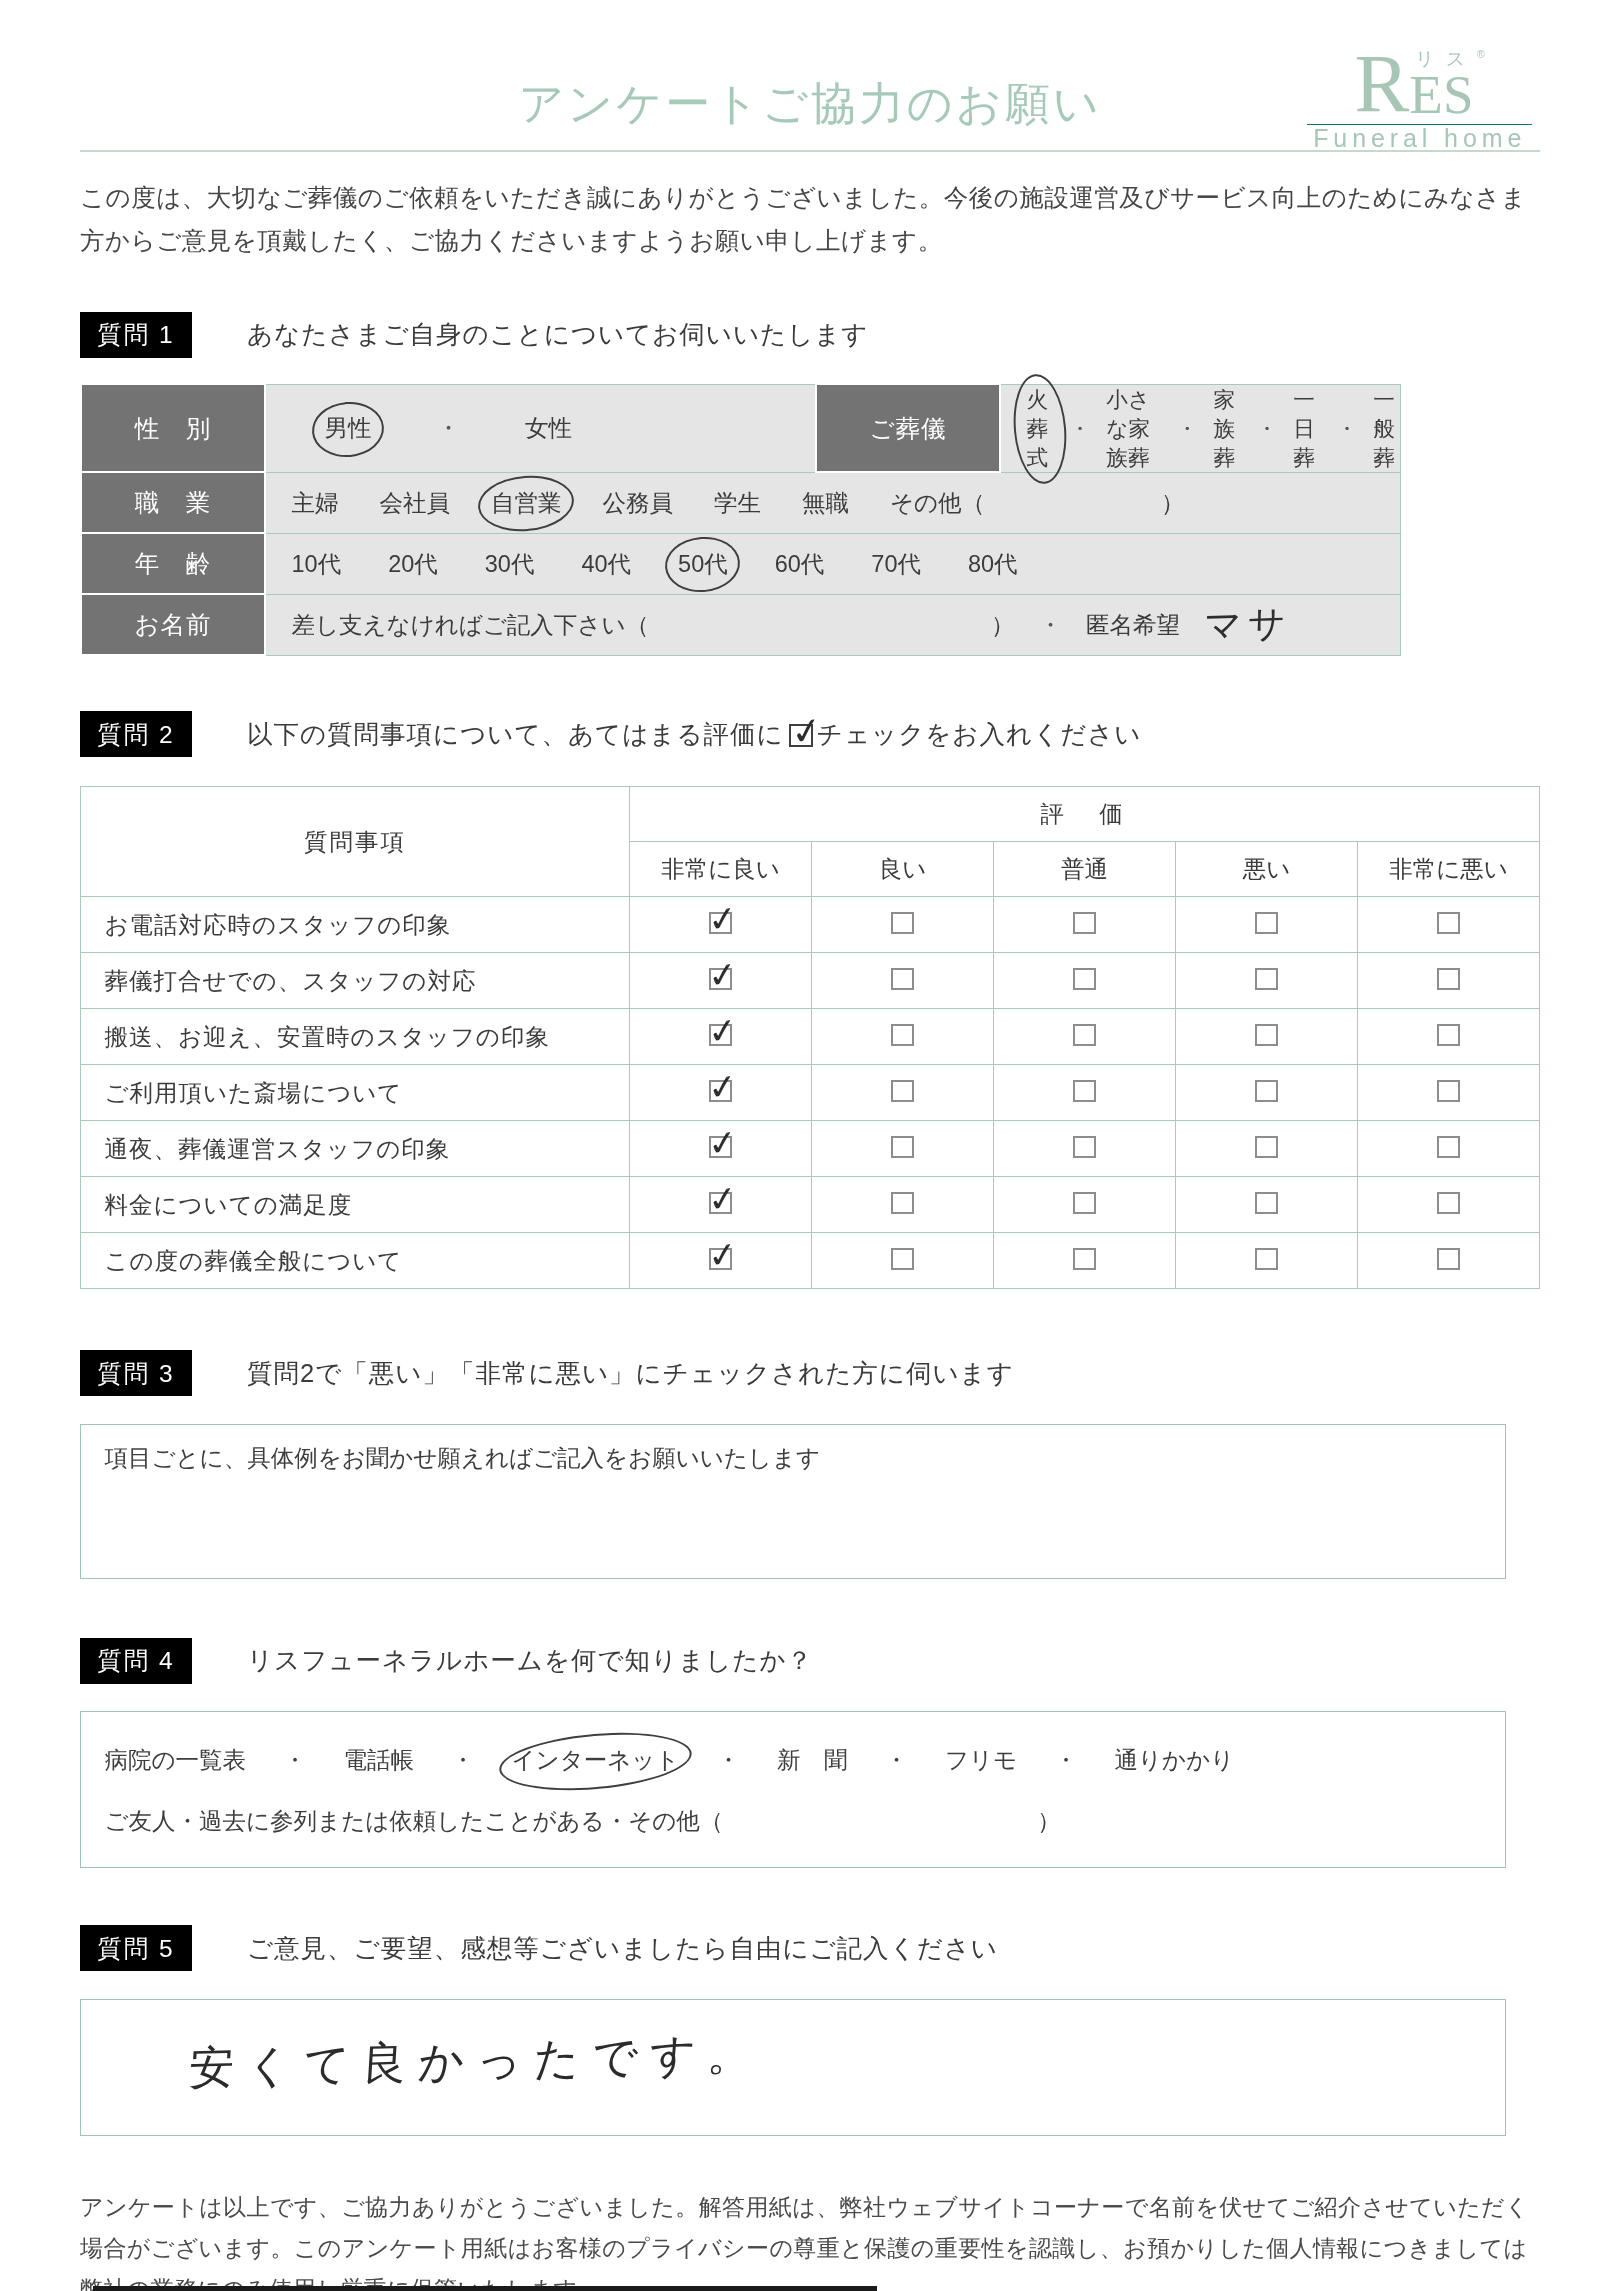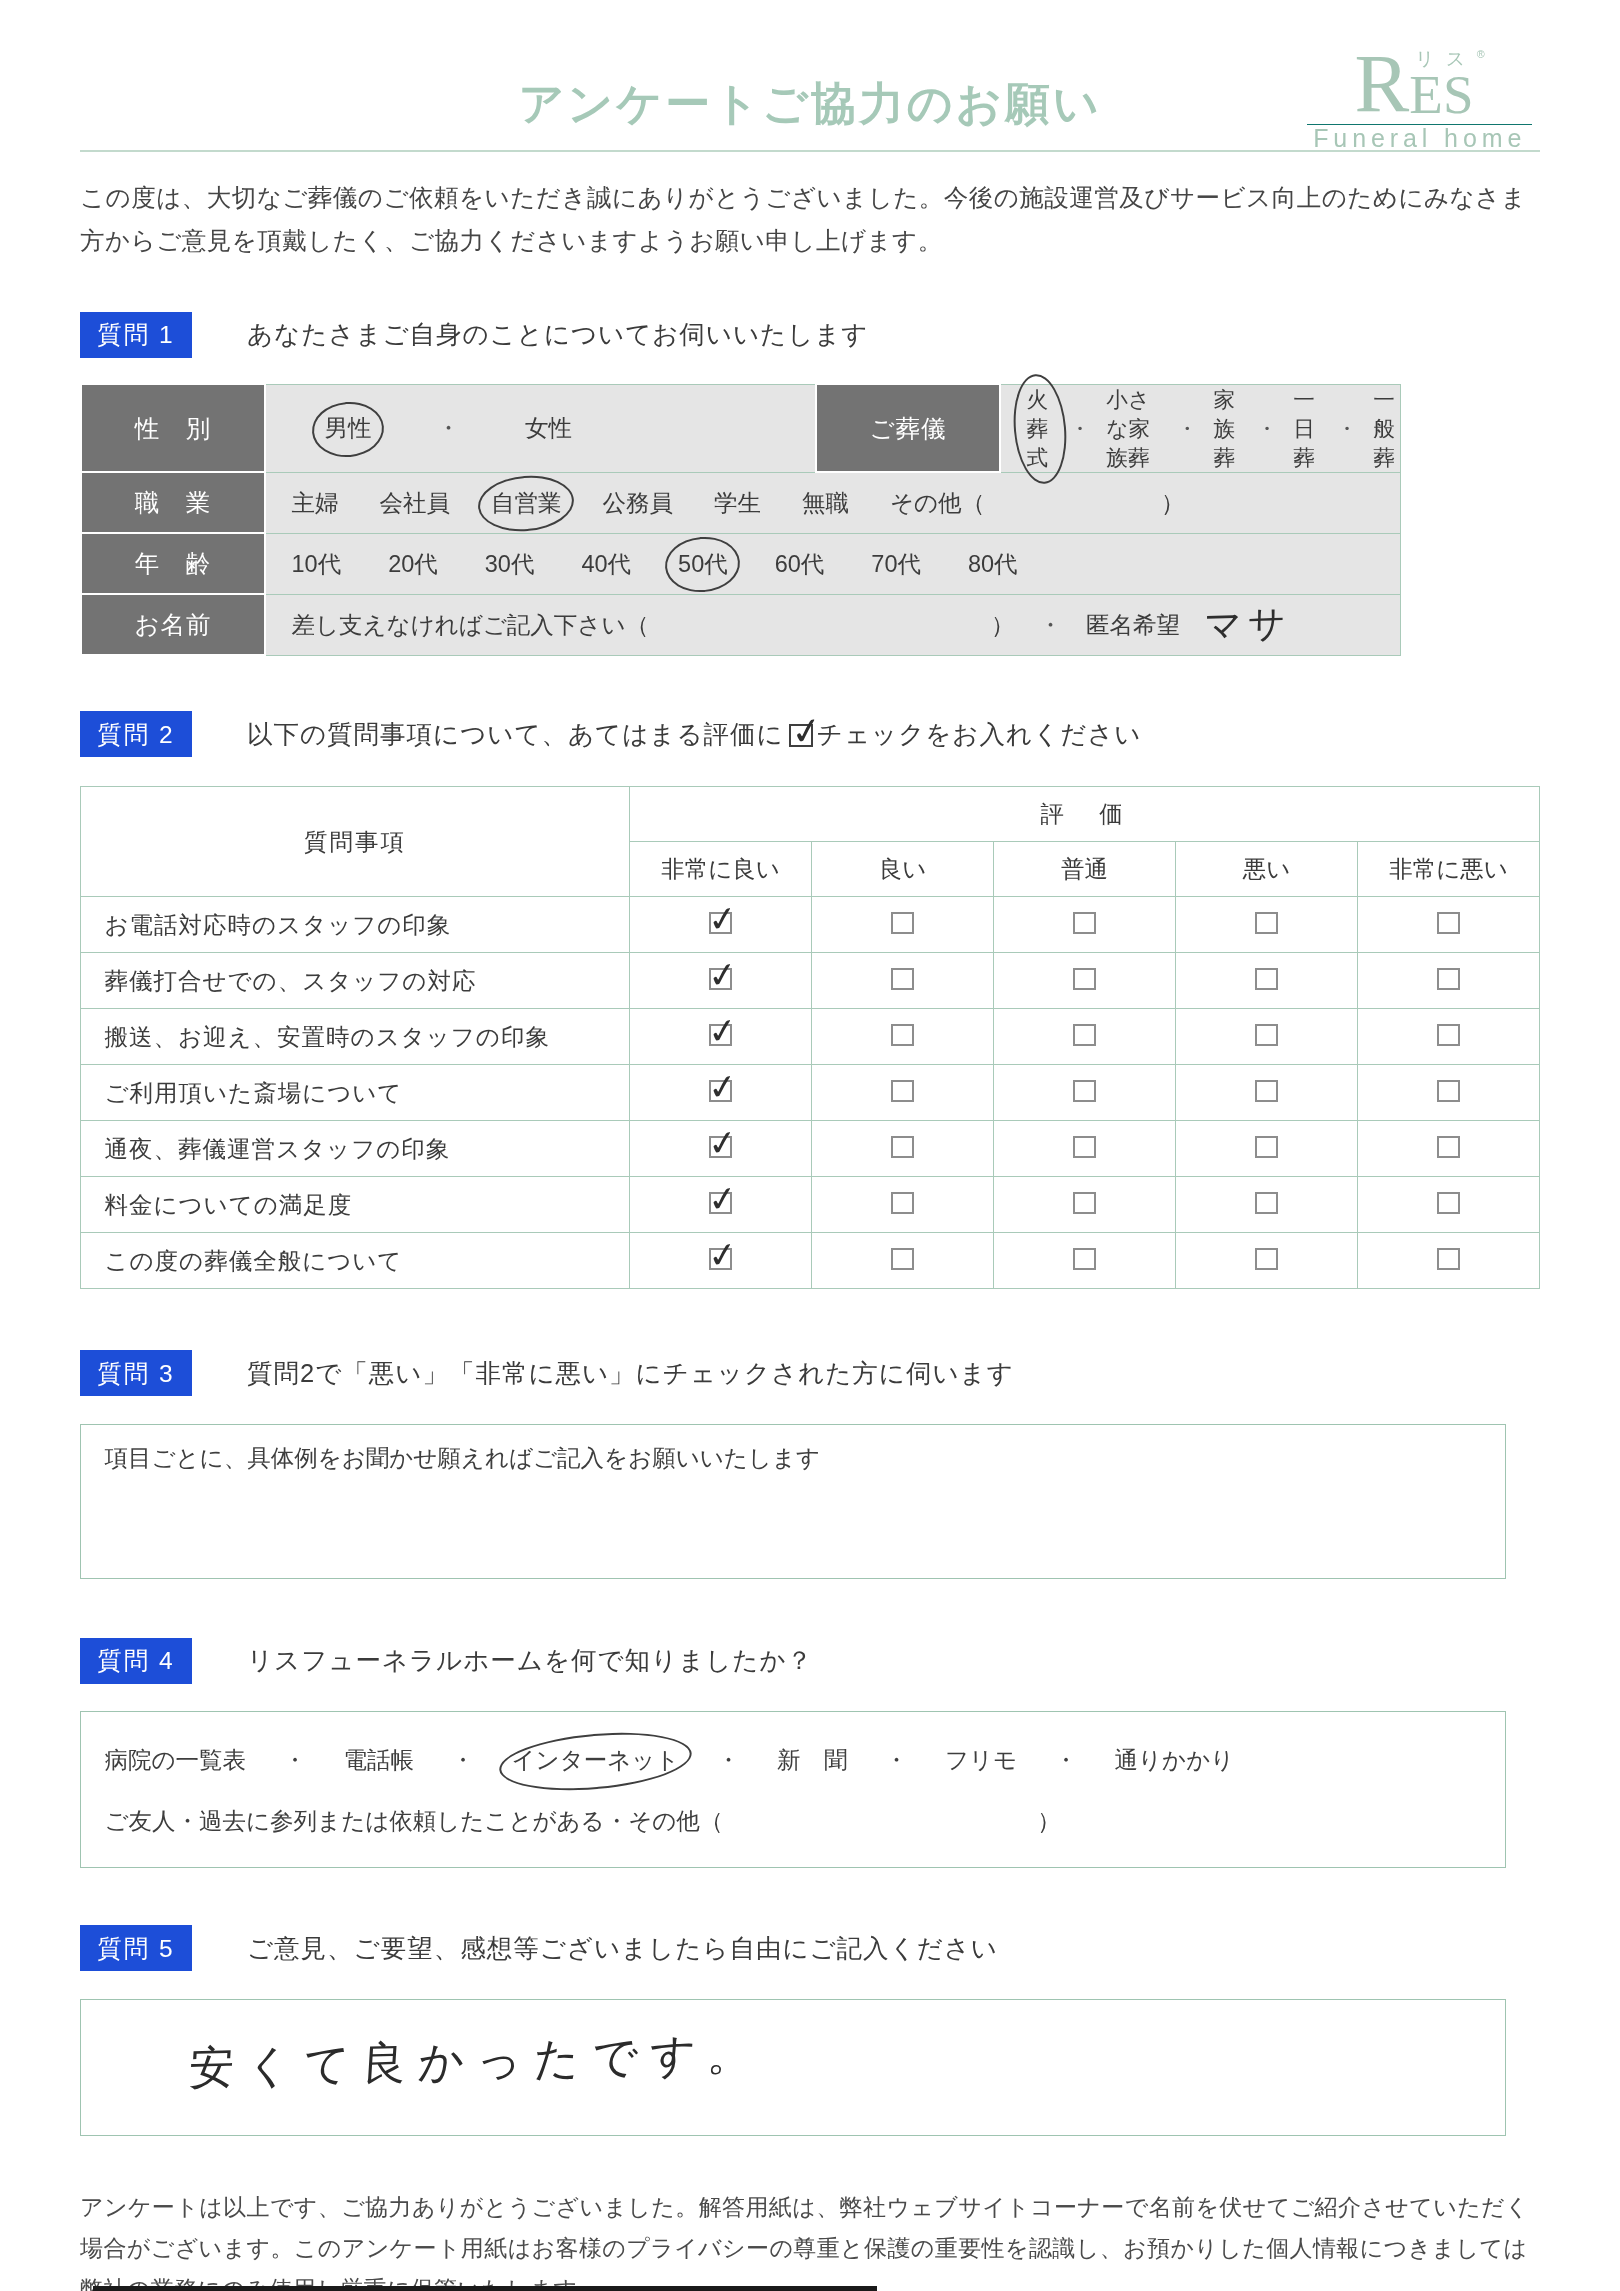--- a/index.html
+++ b/index.html
@@ -14,21 +14,21 @@
   }
   .content { padding:0 80px; position:relative; }
 
   
   .header { position:relative; padding-top:74px; }
   .page-title {
     text-align:center;
     font-size:45px;
     letter-spacing:2.9px;
     color:#a6c9b8;
-    font-weight:bold;
+    font-weight:normal;
     margin:0;
   }
   .logo {
     position:absolute; top:49px; right:7.8px;
     width:225px; text-align:center; color:#a7c6b6;
     line-height:1;
   }
   .logo-top { display:flex; justify-content:center; align-items:flex-end; }
   .logo-r { font-family:"Liberation Serif","DejaVu Serif",serif; font-size:82px; line-height:0.8; }
   .logo-right { display:flex; flex-direction:column; align-items:flex-start; }
@@ -39,21 +39,21 @@
     font-size:25px; letter-spacing:4.9px; margin-top:7.8px; padding-top:1px;
     border-top:1px solid #0f766e;
   }
   .rule { border-top:2px solid #c3dacd; margin-top:15.7px; }
 
   .intro { font-size:24.5px; line-height:1.75; margin-top:25.5px; color:#454545; letter-spacing:0.5px; }
 
   
   .section-head { display:flex; align-items:center; gap:55px; }
   .badge {
-    background:#1d4ed8; color:#ffffff;
+    background:#000000; color:#ffffff;
     width:112px; height:46px; flex:0 0 auto;
     display:flex; align-items:center; justify-content:center;
     font-size:24.5px; letter-spacing:2px;
   }
   .section-title { font-size:25.5px; letter-spacing:1px; color:#3b3b3b; display:flex; align-items:center; }
 
   .mt-q1 { margin-top:49px; }
   .mt-q2 { margin-top:55px; }
   .mt-q3 { margin-top:61px; }
   .mt-q4 { margin-top:59px; }

